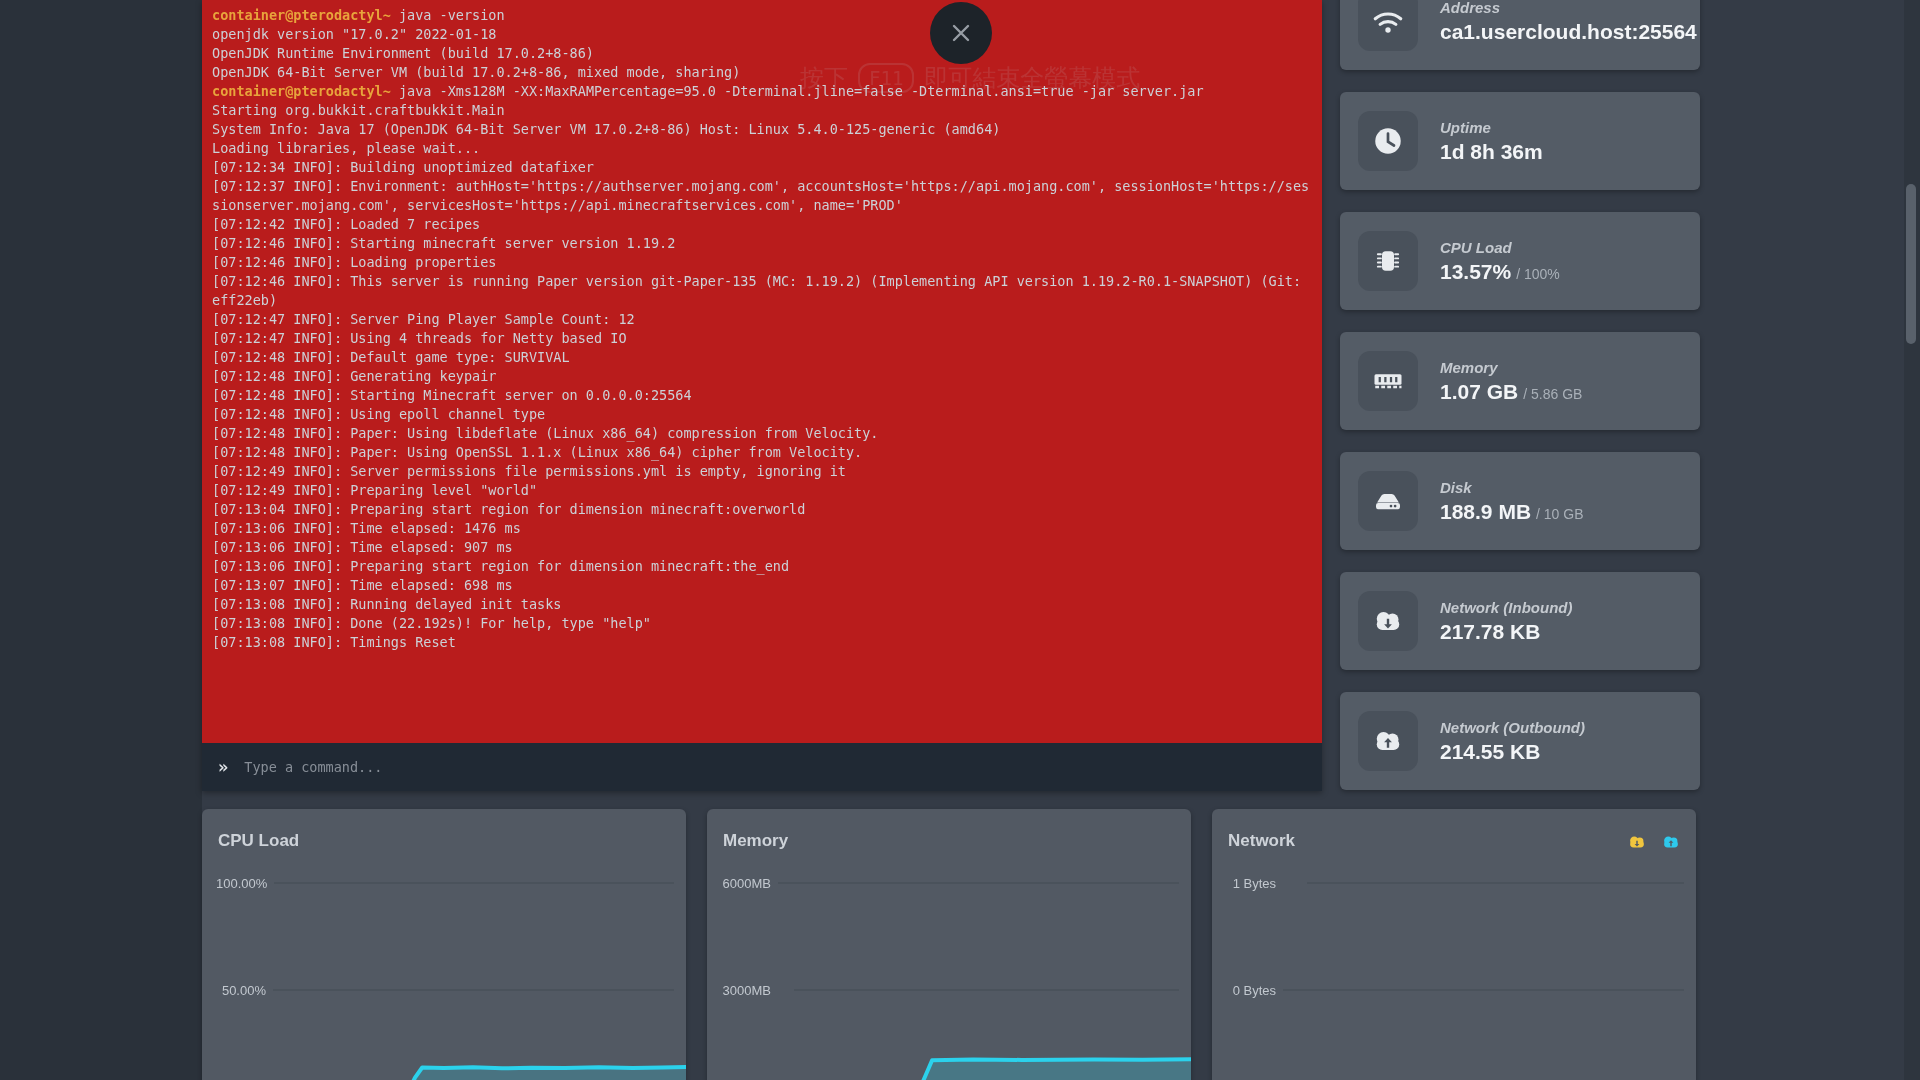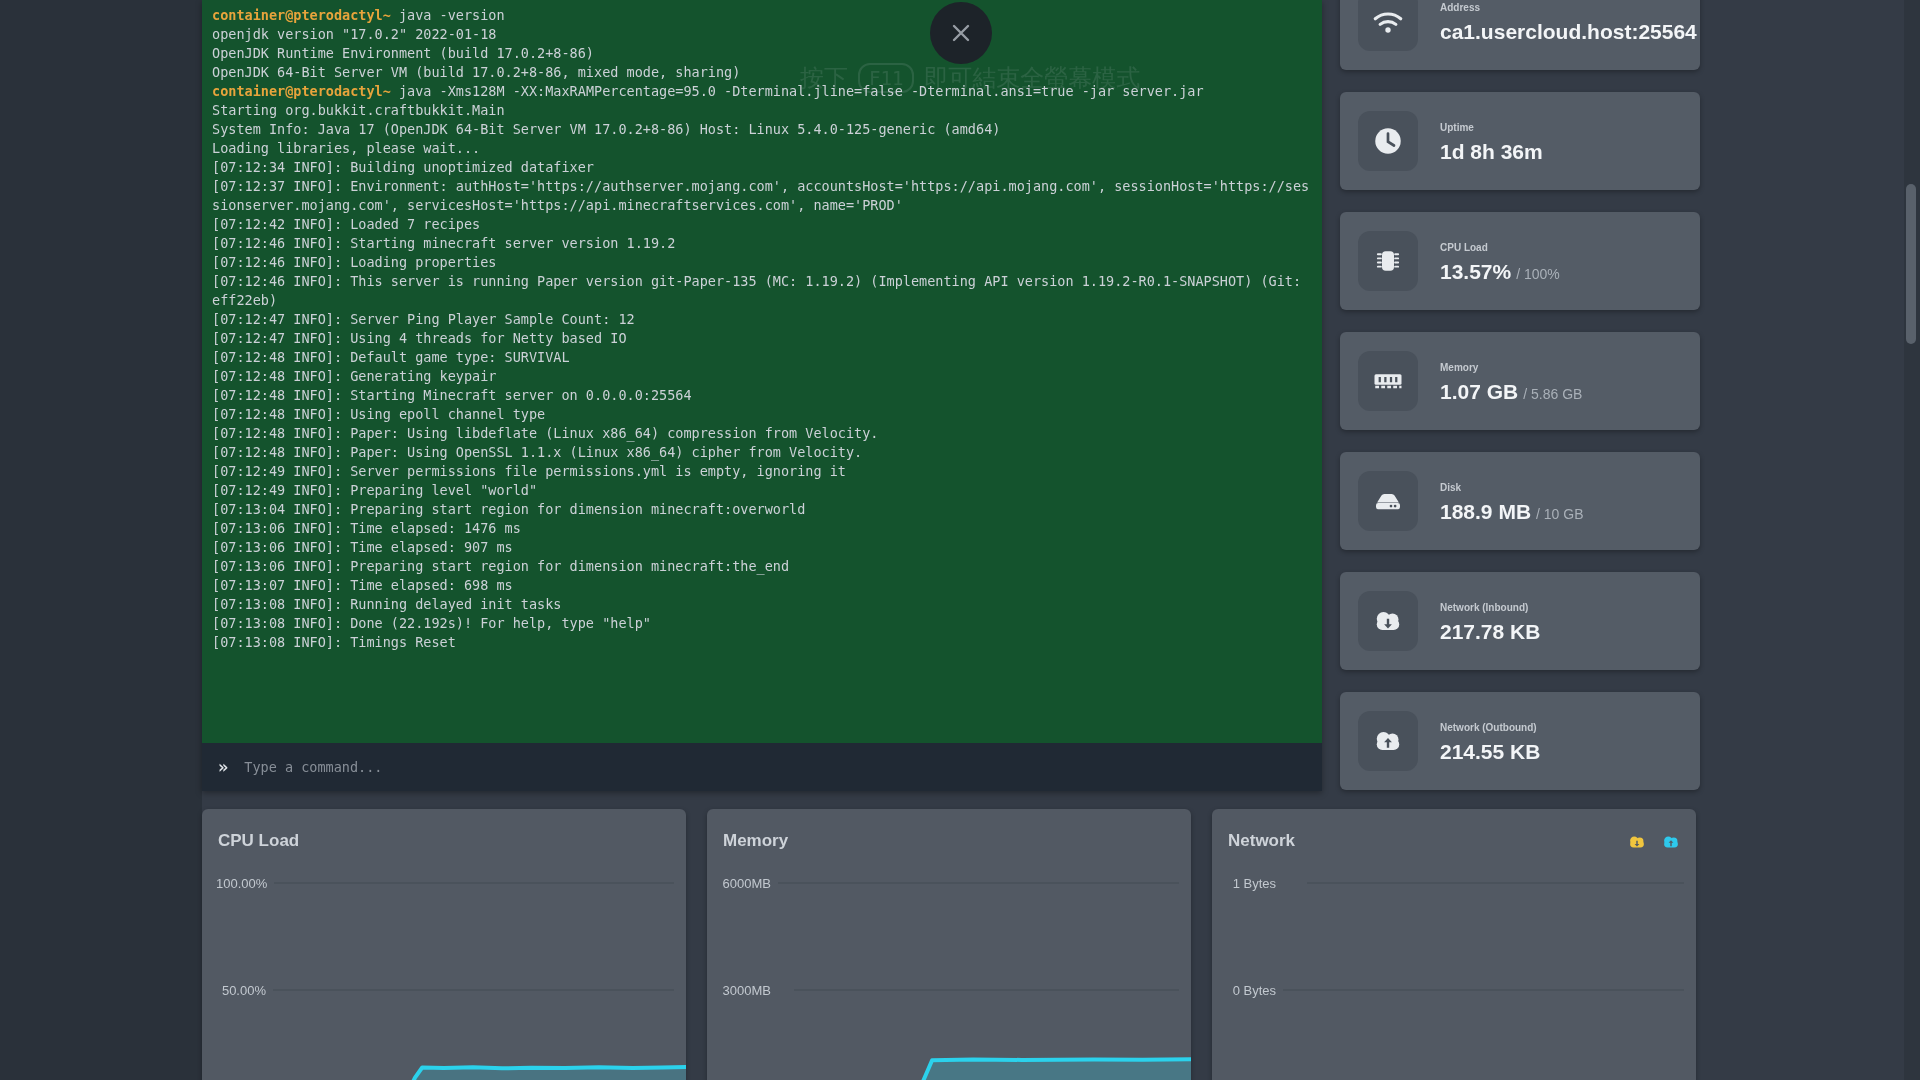--- a/index.html
+++ b/index.html
@@ -1,21 +1,21 @@
 <!DOCTYPE html>
 <html><head>
 <meta charset="utf-8">
 <style>
   html,body{margin:0;padding:0;width:1920px;height:1080px;overflow:hidden;
     background:#343b46;font-family:"Liberation Sans",sans-serif;}
   .left-strip{position:absolute;left:0;top:0;width:202px;height:1080px;background:#2a313a;}
   
   .console-wrap{position:absolute;left:202px;top:0;width:1120px;height:791px;
     box-shadow:0 2px 6px rgba(0,0,0,.35);}
-  .console-out{height:743px;background:#14532d;padding:6px 10px;box-sizing:border-box;
+  .console-out{height:743px;background:#b91c1c;padding:6px 10px;box-sizing:border-box;
     font-family:"DejaVu Sans Mono",monospace;font-size:13.5px;line-height:19px;color:#ccd1d7;
     overflow:hidden;}
   .console-line{white-space:pre-wrap;word-break:break-all;}
   .console-line .prompt{color:#e8a43c;font-weight:bold;}
   .cmd-bar{height:48px;background:#202934;display:flex;align-items:center;padding:0 16px;box-sizing:border-box;}
   .cmd-chevron{color:#e2e6ea;font-size:17px;font-weight:bold;margin-right:14px;
     font-family:"DejaVu Sans Mono",monospace;}
   .cmd-input{flex:1;background:transparent;border:none;outline:none;color:#c6cbd1;
     font-family:"DejaVu Sans Mono",monospace;font-size:13.5px;}
   .cmd-input::placeholder{color:#878e97;opacity:1;}
@@ -27,21 +27,21 @@
   .fs-hint .key{border:2px solid #c8cdd3;border-radius:12px;padding:2px 9px;font-size:19px;
     font-family:"DejaVu Sans Mono",monospace;}
   
   .stats-col{position:absolute;left:1340px;top:-28px;width:360px;display:flex;flex-direction:column;gap:22px;}
   .stat-card{height:98px;background:#545c66;border-radius:6px;box-shadow:0 2px 5px rgba(0,0,0,.30);
     display:flex;align-items:center;box-sizing:border-box;padding:0 18px;}
   .stat-icon{width:60px;height:60px;border-radius:12px;background:#49515b;flex:0 0 auto;
     display:flex;align-items:center;justify-content:center;}
   .stat-icon svg{width:36px;height:36px;}
   .stat-info{margin-left:22px;min-width:0;}
-  .stat-label{font-size:10px;font-weight:600;color:#c5cad0;line-height:18px;}
+  .stat-label{font-size:15px;font-weight:600;color:#c5cad0;line-height:18px;font-style:italic;}
   .stat-value-row{margin-top:3px;white-space:nowrap;}
   .stat-value{font-size:21px;font-weight:bold;color:#f3f5f7;}
   .stat-suffix{font-size:14px;color:#a9b0b8;margin-left:5px;}
   
   .charts-row{position:absolute;left:202px;top:809px;display:flex;gap:21px;}
   .chart-card{position:relative;width:484px;height:320px;background:#525963;border-radius:6px;
     box-shadow:0 2px 5px rgba(0,0,0,.30);overflow:hidden;}
   .chart-title{position:absolute;left:16px;top:22px;font-size:17px;font-weight:bold;color:#ced3d9;}
   .chart-legend{position:absolute;right:14px;top:22px;display:flex;gap:12px;}
   .chart-legend svg{width:22px;height:22px;}

